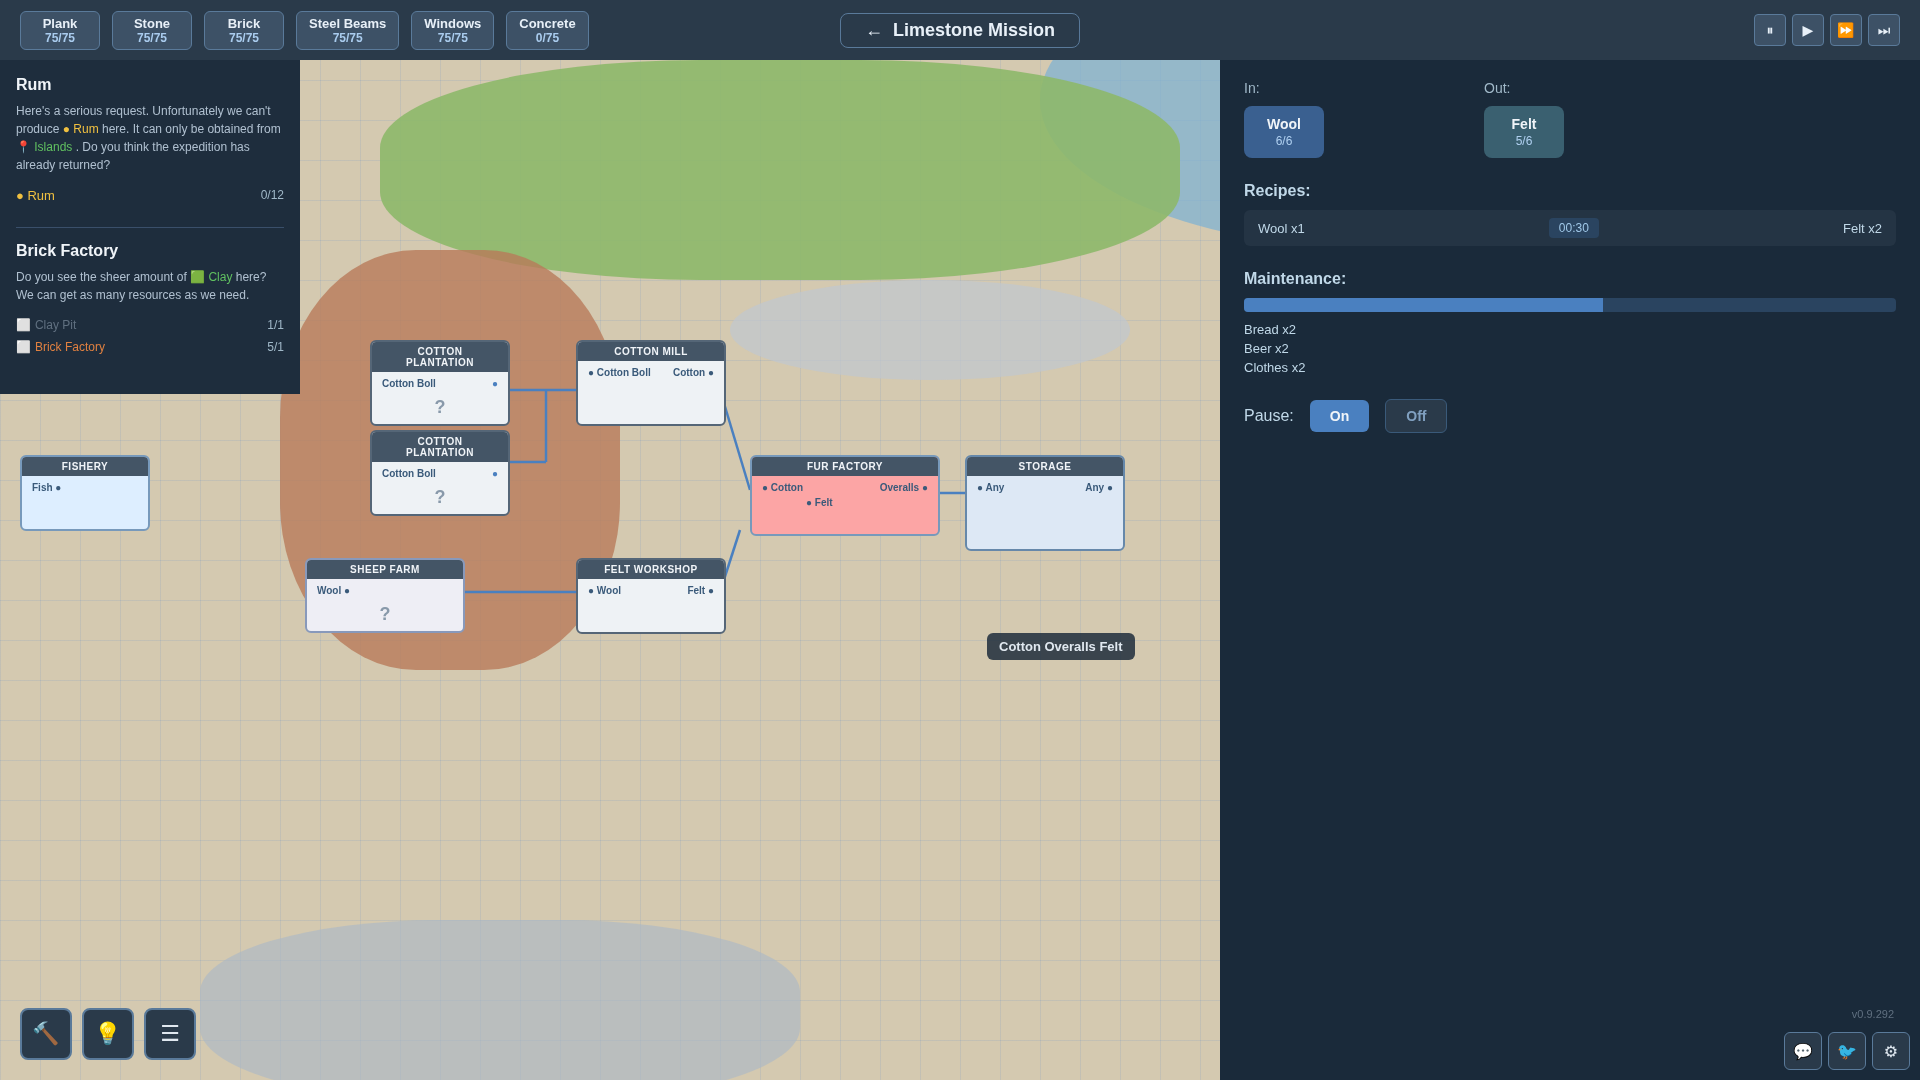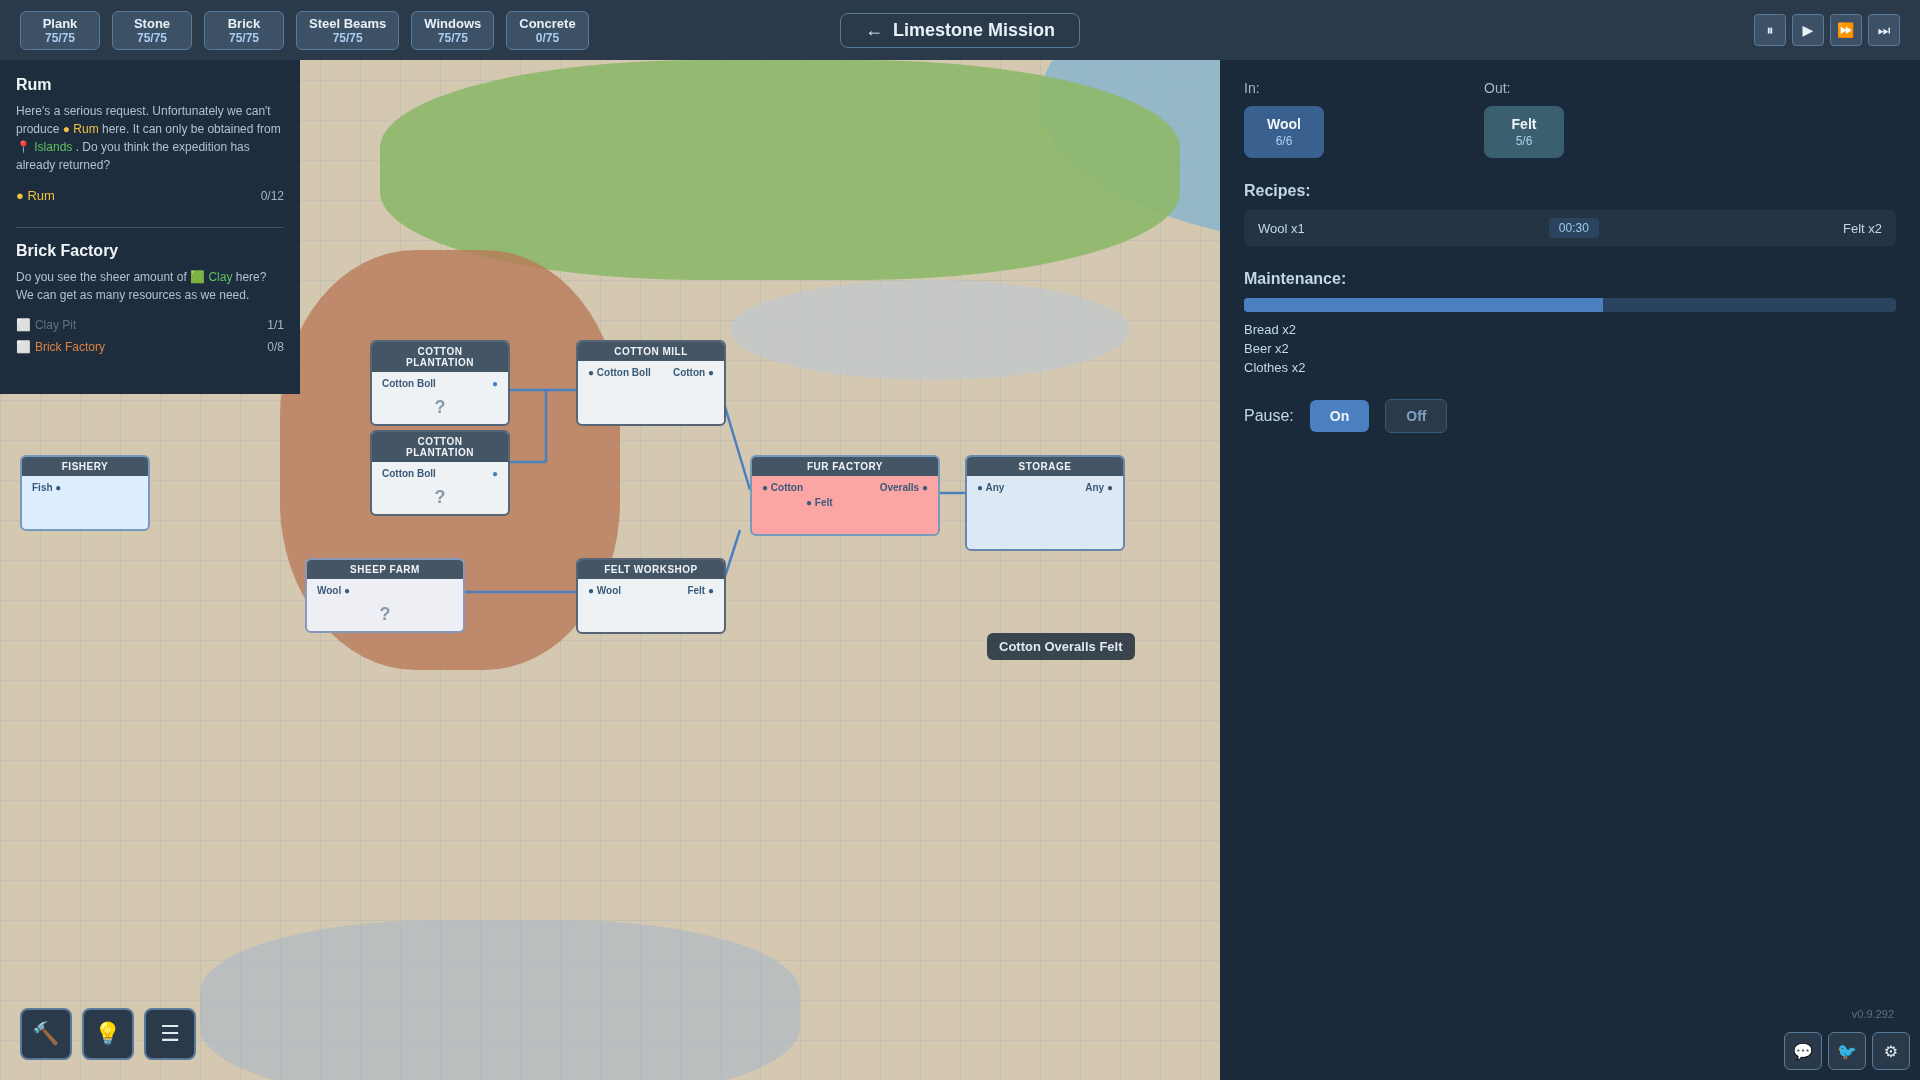--- a/index.html
+++ b/index.html
@@ -147,21 +147,21 @@
       color: #b0c0d0;
       line-height: 1.5;
       margin-bottom: 10px;
     }
     .quest-text .highlight-yellow { color: #f0c040; }
     .quest-text .highlight-green { color: #60c060; }
 
     .resource-row {
       display: flex;
       justify-content: space-between;
-      align-items: center;
+      align-items: flex-start;
       padding: 4px 0;
       font-size: 13px;
     }
 
     .quest-divider {
       border: none;
       border-top: 1px solid #3a4f6a;
       margin: 14px 0;
     }
 
@@ -688,21 +688,21 @@
         <span>⬜</span>
         <span>Clay Pit</span>
       </span>
       <span class="resource-count-right">1/1</span>
     </div>
     <div class="resource-row">
       <span class="resource-link" style="color:#e08040;">
         <span>⬜</span>
         <span>Brick Factory</span>
       </span>
-      <span class="resource-count-right">0/8</span>
+      <span class="resource-count-right">5/1</span>
     </div>
   </div>
 </div>
 
 <div id="right-panel">
   <div id="right-panel-header">
     <h2 class="panel-title">Felt Workshop</h2>
     <div class="panel-close-btn">✕</div>
   </div>
 

